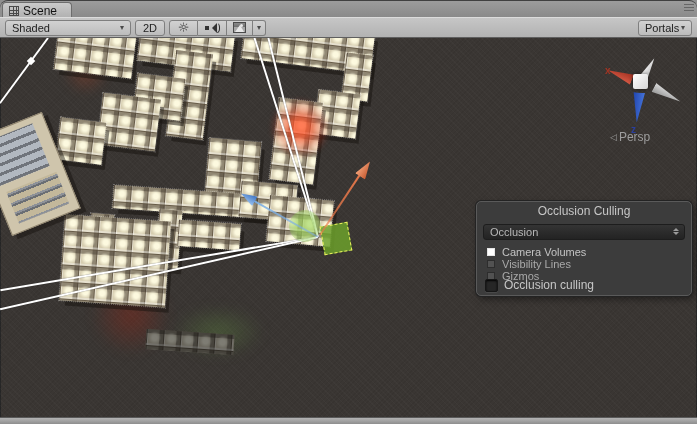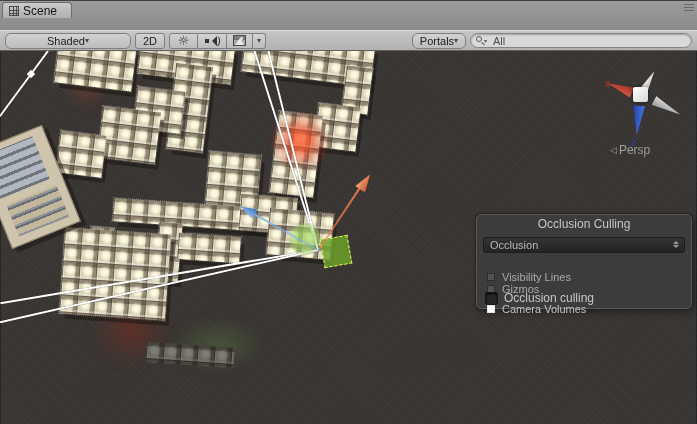--- a/index.html
+++ b/index.html
@@ -1,43 +1,43 @@
 <!DOCTYPE html>
 <html><head>
 <meta charset="utf-8">
 <style>
   *{margin:0;padding:0;box-sizing:border-box;}
   html,body{width:697px;height:424px;overflow:hidden;background:#3a3632;
     font-family:"Liberation Sans","DejaVu Sans",sans-serif;-webkit-font-smoothing:antialiased;}
   .window{position:relative;width:697px;height:424px;background:#8f8f8f;}
 
   
-  .tabstrip{position:relative;height:30px;background:linear-gradient(#9c9c9c,#8a8a8a);
-    border-top:1px solid #404040;}
+  .tabstrip{position:relative;height:17px;background:linear-gradient(#9c9c9c,#8a8a8a);
+    border-top:1px solid #404040;border-radius:8px;}
   .tab{position:absolute;left:2px;top:1px;height:16px;padding:0 14px 0 6px;
     background:linear-gradient(#cacaca,#b0b0b0);border:1px solid #6d6d6d;border-bottom:none;
     border-radius:4px 4px 0 0;display:flex;align-items:center;gap:4px;
     font-size:12px;color:#141414;}
   .grid-ico{width:10px;height:10px;border:1px solid #4a4a4a;
     background:
       linear-gradient(#4a4a4a,#4a4a4a) 3px 0/1px 100% no-repeat,
       linear-gradient(#4a4a4a,#4a4a4a) 6px 0/1px 100% no-repeat,
       linear-gradient(#4a4a4a,#4a4a4a) 0 3px/100% 1px no-repeat,
       linear-gradient(#4a4a4a,#4a4a4a) 0 6px/100% 1px no-repeat;}
   .panel-menu{position:absolute;right:3px;top:3px;width:10px;height:8px;opacity:.8;
     background:repeating-linear-gradient(#5a5a5a 0 1px,transparent 1px 3px);}
 
   
   .toolbar{position:relative;height:21px;background:linear-gradient(#c6c6c6,#b2b2b2);
     border-top:1px solid #dcdcdc;border-bottom:1px solid #5f5f5f;
     display:flex;align-items:center;padding:0 5px;gap:4px;}
   .tbtn{height:16px;background:linear-gradient(#d2d2d2,#bcbcbc);border:1px solid #7f7f7f;
     border-radius:3px;font-size:11px;color:#222;display:flex;align-items:center;
     justify-content:center;padding:0 6px;}
-  .dd{justify-content:center;border-radius:6px;}
+  .dd{justify-content:space-between;}
   .caret{font-size:8px;color:#4a4a4a;line-height:1;}
   .shaded-dd{width:126px;}
   .group{display:flex;}
   .group .tbtn{border-radius:0;border-left-width:0;}
   .group .tbtn:first-child{border-radius:3px 0 0 3px;border-left-width:1px;}
   .group .tbtn:last-child{border-radius:0 3px 3px 0;}
   .sun{font-size:13px;line-height:1;color:#2e2e2e;font-family:"DejaVu Sans",sans-serif;}
   
   .spk{position:relative;width:14px;height:10px;}
   .spk .body{position:absolute;left:0;top:3px;width:4px;height:4px;background:#333;}
@@ -131,21 +131,21 @@
   .panel-title{height:19px;line-height:19px;text-align:center;font-size:12px;color:#c6c6c6;}
   .vis{position:absolute;left:6px;right:6px;top:22px;height:16px;border-radius:3px;
     background:linear-gradient(#343434,#232323);border:1px solid #1d1d1d;
     font-size:11px;color:#b8b8b8;line-height:14px;padding-left:6px;}
   .stepper{position:absolute;right:5px;top:3px;display:flex;flex-direction:column;gap:1px;}
   .stepper i{width:0;height:0;border-left:3px solid transparent;border-right:3px solid transparent;display:block;}
   .stepper .up{border-bottom:3px solid #9a9a9a;}
   .stepper .dn{border-top:3px solid #9a9a9a;}
   .opt{position:absolute;left:10px;height:12px;display:flex;align-items:center;gap:7px;
     font-size:11px;color:#a9a9a9;}
-  .opt.first{color:#c3c3c3;margin-top:44px;}
+  .opt.first{color:#c3c3c3;}
   .opt-box{width:8px;height:8px;background:#525252;border:1px solid #2d2d2d;flex:0 0 auto;}
   .opt-box.checked{background:#ffffff;border-color:#e6e6e6;}
   .toggle-row{position:absolute;left:8px;top:76px;display:flex;align-items:center;gap:6px;
     font-size:12px;color:#c6c6c6;}
   .toggle-box{width:13px;height:13px;border-radius:2px;background:#262626;border:1px solid #171717;
     box-shadow:inset 0 1px 2px #000,0 1px 0 rgba(255,255,255,.07);}
 
   
   .preview{position:absolute;left:6px;right:6px;top:22px;bottom:6px;overflow:hidden;
     border:1px solid #242424;background:linear-gradient(#17140f,#241f18);}
@@ -221,28 +221,20 @@
       </div>
       <div class="tbtn" style="width:13px;padding:0">
         <span class="caret">▾</span>
       </div>
     </div>
     <div class="spacer"></div>
     <div class="tbtn dd gizmos-dd">
       <span>Portals</span>
       <span class="caret">▾</span>
     </div>
-    <div class="searchbox">
-      <span class="mag">
-        <i class="lens"></i>
-          <i class="stem"></i>
-          <span class="mcaret">▾</span>
-      </span>
-      <input readonly="" value="All" style="">
-    </div>
   </div>
 
   <div class="viewport">
 
     <div class="glow g-red3"></div>
     <div class="glow g-red2"></div>
     <div class="glow g-green"></div>
 
     <div class="t" style="left:56px;top:-8px;width:78px;height:44px;transform:rotate(7deg)"></div>
     <div class="t" style="left:139px;top:-10px;width:94px;height:38px;transform:rotate(7deg)"></div>

